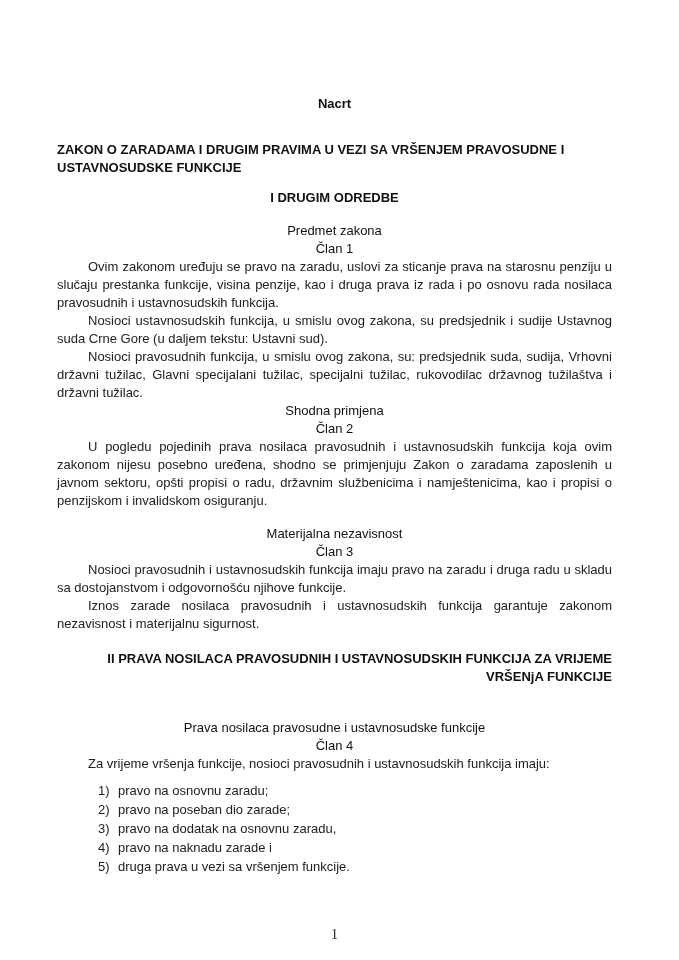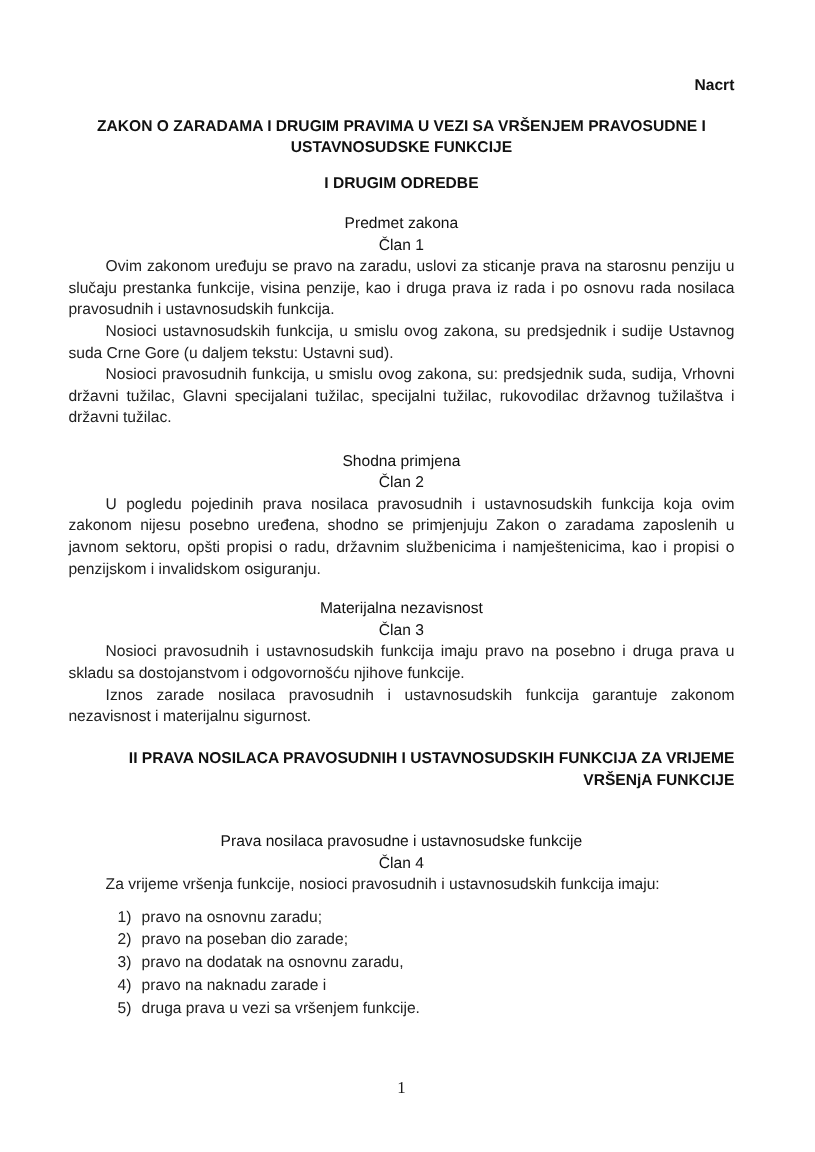--- a/index.html
+++ b/index.html
@@ -8,29 +8,29 @@
     font-family: "Liberation Sans", "DejaVu Sans", sans-serif;
   }
   .page {
     box-sizing: border-box;
     width: 679px; height: 960px;
     padding: 62px 67px 0 57px;
     font-size: 13px; line-height: 18px;
     color: #212121;
     overflow: hidden;
   }
-  .draft { font-weight: 700; text-align: right; color: #111; }
-  .doc-title { margin-top: 16px; font-weight: 700; text-align: center; color: #111; }
+  .draft { font-weight: 700; text-align: center; color: #111; margin-top: 33px; }
+  .doc-title { margin-top: 28px; font-weight: 700; text-align: left; color: #111; }
   .doc-title .hline, .part-heading .hline { white-space: nowrap; }
   .part-heading { font-weight: 700; text-align: center; color: #111; }
   .part-heading.first { margin-top: 12px; }
   .part-heading.second { margin-top: 17px; text-align: right; }
   .art-head { text-align: center; font-weight: 400; color: #111; }
   .art-head.mt15 { margin-top: 15px; }
-  .art-head.mt18 { margin-top: 18px; }
+  .art-head.mt18 { }
   .art-head.mt19 { margin-top: 33px; }
   .article p { margin: 0; text-align: justify; text-indent: 31px; }
   .num-list { margin: 8px 0 0 41px; line-height: 19px; }
   .li { display: flex; }
   .li .num { flex: 0 0 20px; width: 20px; }
   .page-number {
     margin-top: 50px; text-align: center;
     font-family: "Liberation Serif", "DejaVu Serif", serif;
     font-size: 14px; color: #1a1a1a;
   }
@@ -65,21 +65,21 @@
       <div>Član 2</div>
     </div>
     <p>U pogledu pojedinih prava nosilaca pravosudnih i ustavnosudskih funkcija koja ovim zakonom nijesu posebno uređena, shodno se primjenjuju Zakon o zaradama zaposlenih u javnom sektoru, opšti propisi o radu, državnim službenicima i namještenicima, kao i propisi o penzijskom i invalidskom osiguranju.</p>
   </div>
 
   <div class="article">
     <div class="art-head mt15">
       <div>Materijalna nezavisnost</div>
       <div>Član 3</div>
     </div>
-    <p>Nosioci pravosudnih i ustavnosudskih funkcija imaju pravo na posebno i druga prava u skladu sa dostojanstvom i odgovornošću njihove funkcije.</p>
+    <p>Nosioci pravosudnih i ustavnosudskih funkcija imaju pravo na zaradu i druga radu u skladu sa dostojanstvom i odgovornošću njihove funkcije.</p>
     <p>Iznos zarade nosilaca pravosudnih i ustavnosudskih funkcija garantuje zakonom nezavisnost i materijalnu sigurnost.</p>
   </div>
 
   <div class="part-heading second">
     <div class="hline">II PRAVA NOSILACA PRAVOSUDNIH I USTAVNOSUDSKIH FUNKCIJA ZA VRIJEME</div>
     <div class="hline">VRŠENjA FUNKCIJE</div>
   </div>
 
   <div class="article">
     <div class="art-head mt19">

